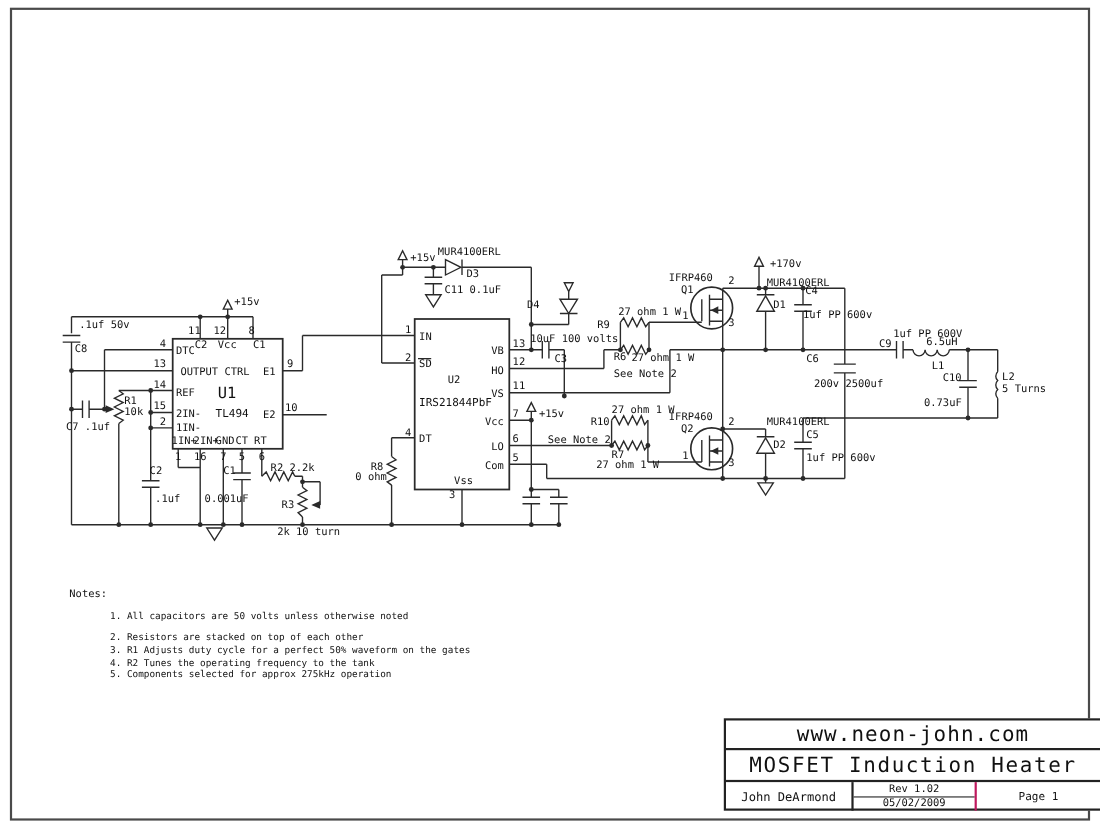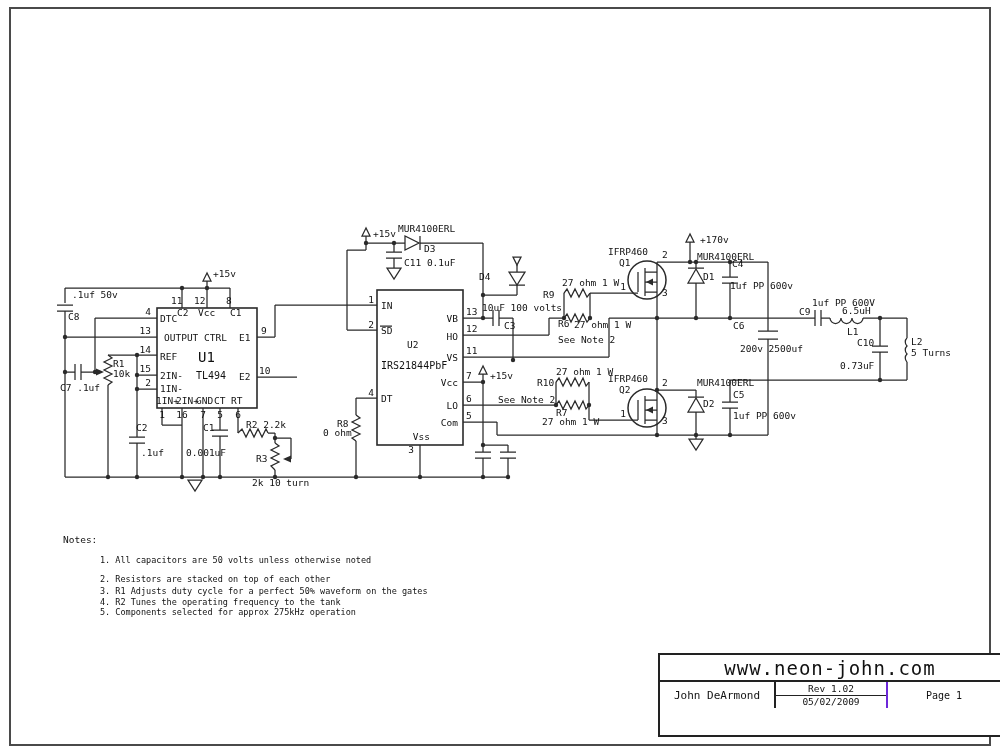--- a/index.html
+++ b/index.html
@@ -9,21 +9,21 @@
   svg text{font-family:"DejaVu Sans Mono",monospace;fill:#111;}
   .tb{position:absolute;left:658px;top:653px;width:344px;height:84px;border:2px solid #222;
       box-sizing:border-box;background:#fff;}
   .tb-row1{height:27px;border-bottom:2px solid #222;display:flex;align-items:center;
       justify-content:center;font-size:19px;letter-spacing:1px;box-sizing:border-box;}
   .tb-row2{height:29px;border-bottom:2px solid #222;display:flex;align-items:center;
       justify-content:center;font-size:19px;letter-spacing:1.5px;box-sizing:border-box;}
   .tb-row3{display:flex;height:26px;box-sizing:border-box;}
   .tb-author{width:116px;border-right:2px solid #222;display:flex;align-items:center;
       justify-content:center;font-size:11px;box-sizing:border-box;}
-  .tb-rev{width:112px;border-right:2px solid #6d28d9;display:flex;flex-direction:column;box-sizing:border-box;}
+  .tb-rev{width:112px;border-right:2px solid #be185d;display:flex;flex-direction:column;box-sizing:border-box;}
   .tb-rev-top{flex:1;border-bottom:1.5px solid #222;display:flex;align-items:center;
       justify-content:center;font-size:9.5px;box-sizing:border-box;}
   .tb-rev-bot{flex:1;display:flex;align-items:center;justify-content:center;font-size:9.5px;text-align:right;}
   .tb-page{flex:1;display:flex;align-items:center;justify-content:center;font-size:10px;}
 </style>
 </head>
 <body>
 
 <div class="stage">
   <svg width="1000" height="755" viewBox="0 0 1000 755">
@@ -291,20 +291,21 @@
         <text x="100" y="563" font-size="8.5">1. All capacitors are 50 volts unless otherwise noted</text>
         <text x="100" y="582" font-size="8.5">2. Resistors are stacked on top of each other</text>
         <text x="100" y="594" font-size="8.5">3. R1 Adjusts duty cycle for a perfect 50% waveform on the gates</text>
         <text x="100" y="605" font-size="8.5">4. R2 Tunes the operating frequency to the tank</text>
         <text x="100" y="615" font-size="8.5">5. Components selected for approx 275kHz operation</text>
       </g>
   </svg>
 
   <div class="tb">
     <div class="tb-row1">www.neon-john.com</div>
+    <div class="tb-row2">MOSFET Induction Heater</div>
     <div class="tb-row3">
       <div class="tb-author">John DeArmond</div>
       <div class="tb-rev">
         <div class="tb-rev-top">Rev 1.02</div>
         <div class="tb-rev-bot">05/02/2009</div>
       </div>
       <div class="tb-page">Page 1</div>
     </div>
   </div>
 </div>

